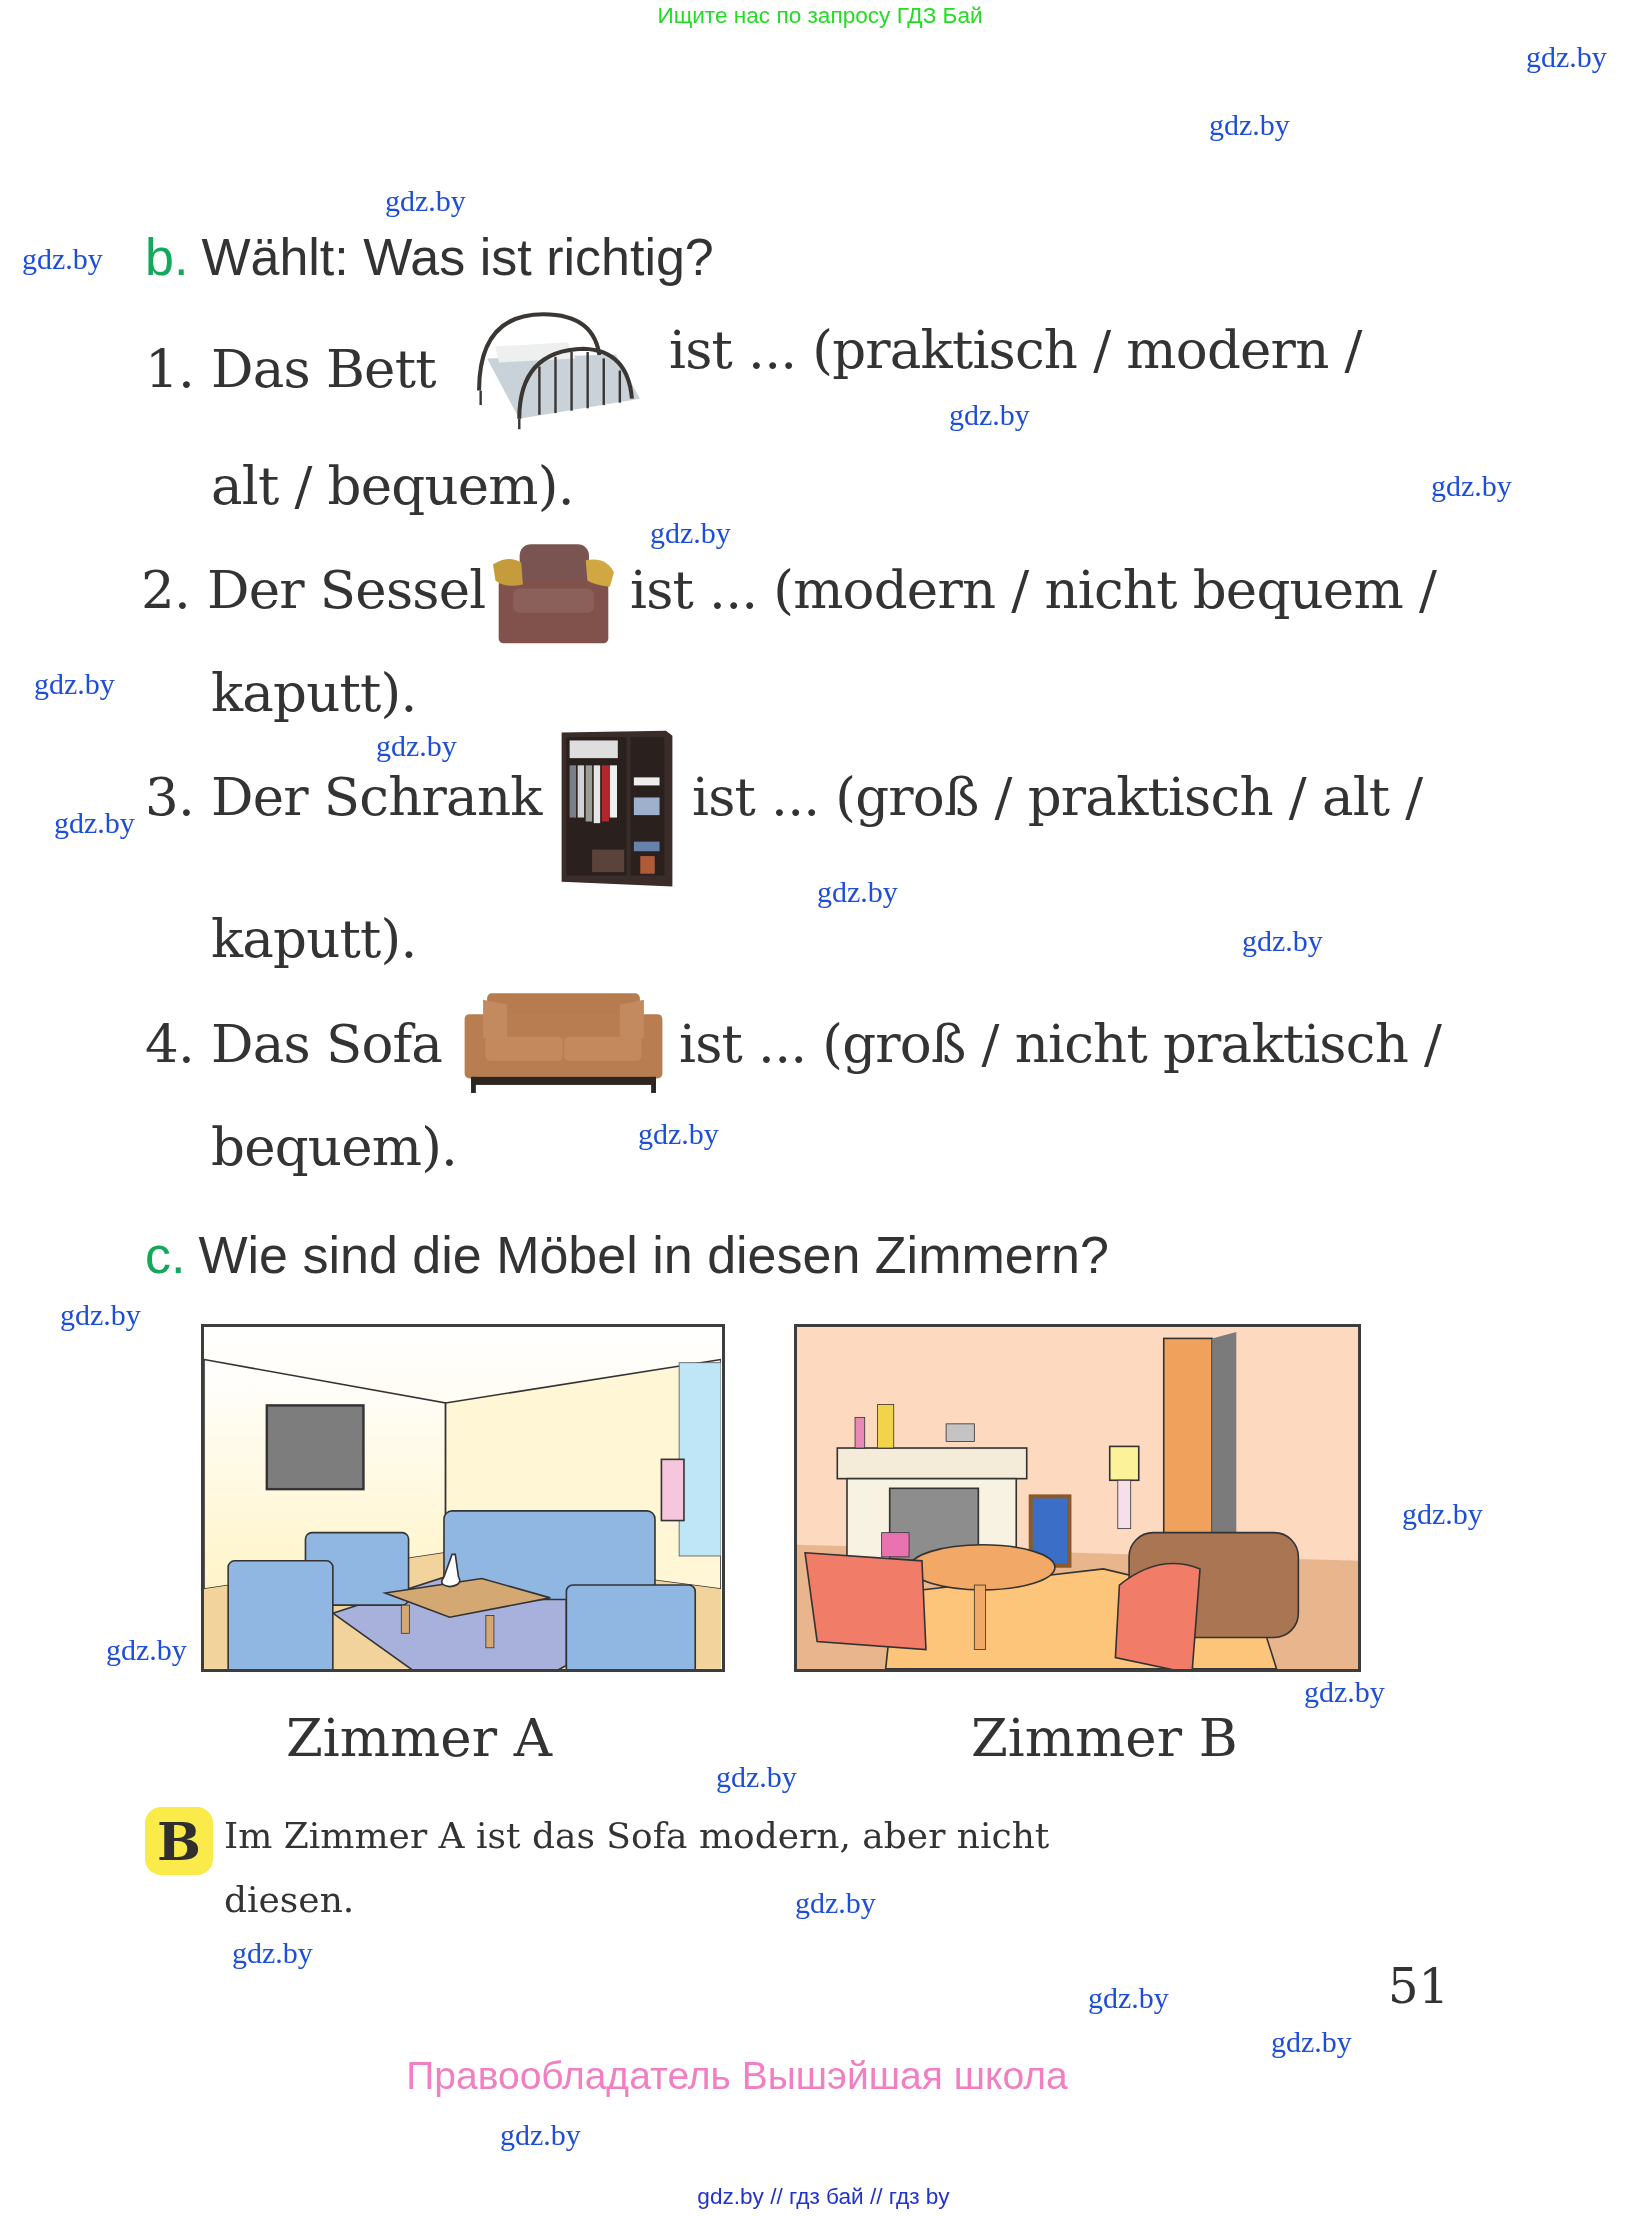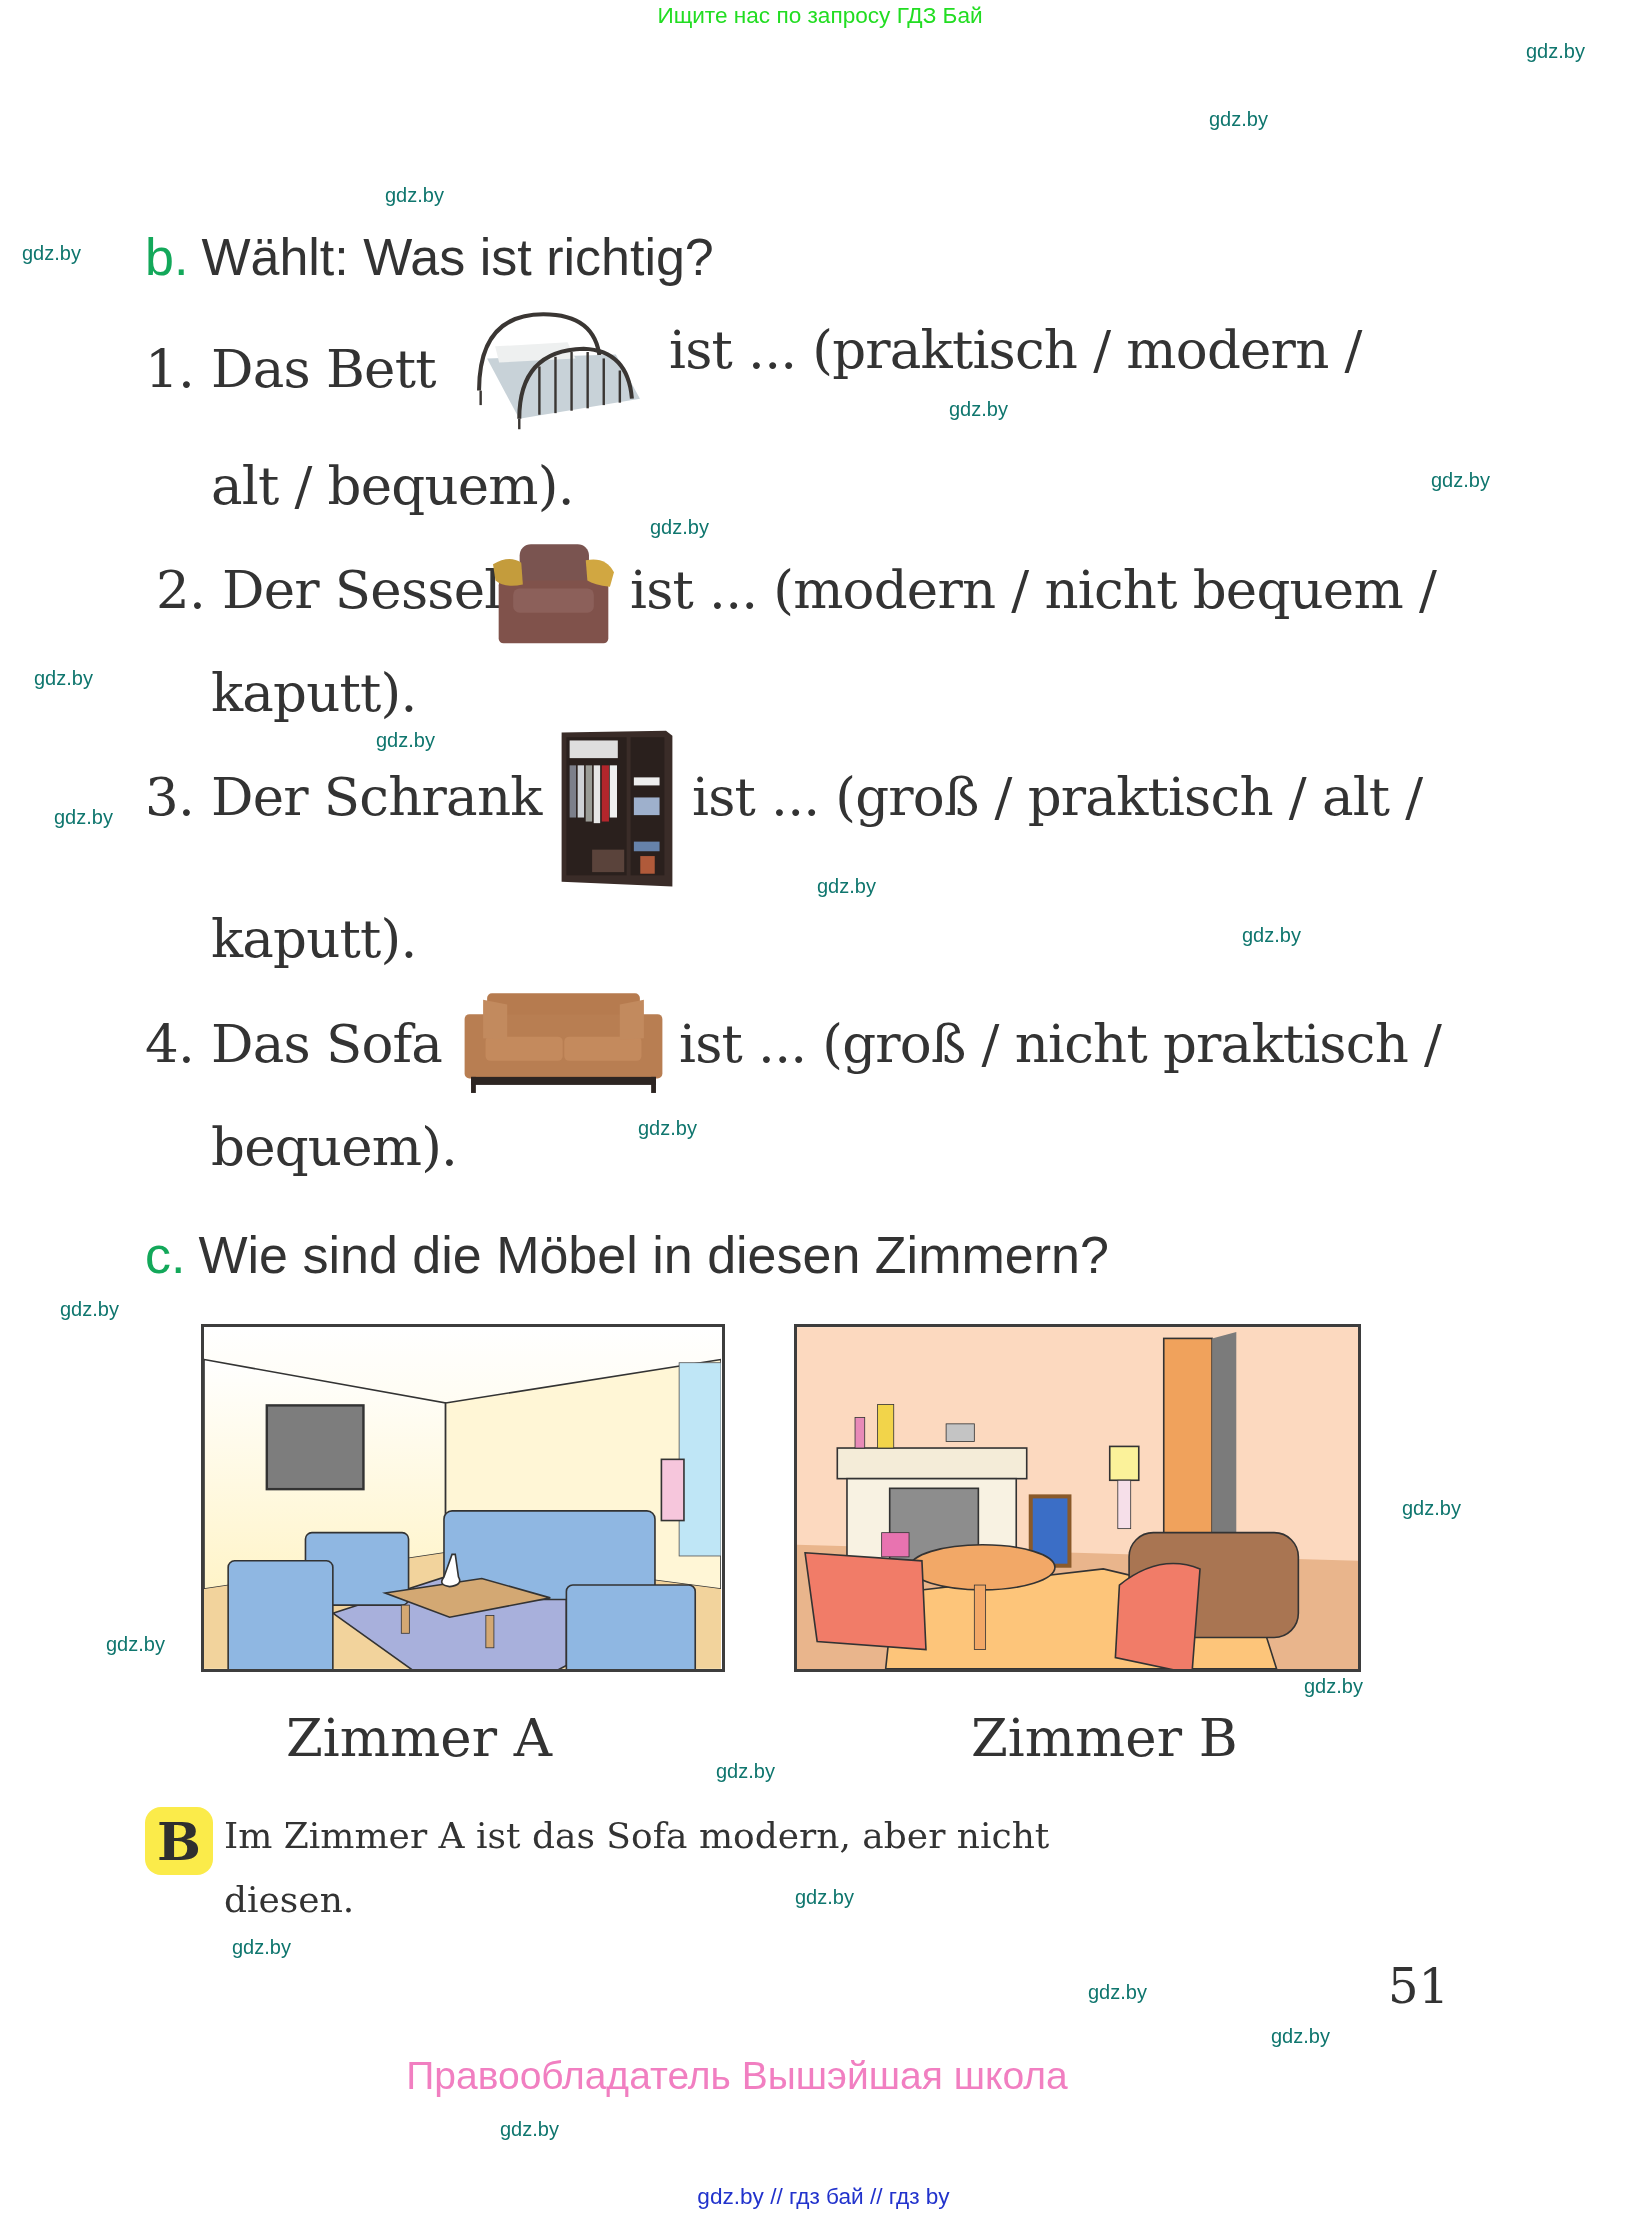--- a/index.html
+++ b/index.html
@@ -1,21 +1,21 @@
 <!DOCTYPE html>
 <html style="font-size:13px"><head>
 <meta charset="utf-8">
 <style>
   html, body { margin: 0; padding: 0; background: #ffffff; }
   body { width: 1647px; height: 2216px; position: relative; overflow: hidden;
          font-family: "DejaVu Serif", "Liberation Serif", serif; color: #333333; }
   .abs { position: absolute; white-space: nowrap; }
   .promo-top { left: 0; width: 1640px; top: 3.2px; text-align: center;
                font-family: "Liberation Sans", sans-serif; font-size: 22.6px; color: #22dd22; }
-  .wm { font-family: Liberation Sans, sans-serif; font-size: 20px; color: #0f766e; }
+  .wm { font-family: Liberation Serif, serif; font-size: 30px; color: #1d4ed8; }
   .heading { font-family: "Liberation Sans", sans-serif; font-weight: normal; font-size: 52px; color: #333333; }
   .heading .letter { color: #13a85a; margin-right: 13px; }
   .line { font-family: "DejaVu Serif", serif; font-size: 53px; color: #333333; letter-spacing: -0.8px; }
   .num { display: inline-block; width: 66px; }
   .pic { position: absolute; }
   .room { position: absolute; border: 3.2px solid #3d3d3d; box-sizing: border-box; overflow: hidden; }
   .room-label { font-size: 53px; color: #333333; font-family: "DejaVu Serif", serif; }
   .badge { width: 68px; height: 68px; background: #fbeb4a; border-radius: 16px;
            display: flex; align-items: center; justify-content: center;
            font-family: "DejaVu Serif", serif; font-weight: bold; font-size: 52px; color: #2f2f2f; }
@@ -75,21 +75,21 @@
       <line x1="145" y1="52" x2="145" y2="122"></line>
     <line x1="165" y1="60" x2="165" y2="118"></line>
       <line x1="185" y1="75" x2="185" y2="115"></line>
     <line x1="12" y1="100" x2="12" y2="118"></line>
       <line x1="60" y1="135" x2="60" y2="148"></line>
   </g>
 </svg>
 <div class="abs line" style="left:669px;top:319px">ist ... (praktisch / modern /</div>
 <div class="abs line" style="left:211px;top:455px">alt / bequem).</div>
 
-<div class="abs line" style="left:156px;top:559px">
+<div class="abs line" style="left:141px;top:559px">
   <span class="num">2.</span><span>Der Sessel</span>
 </div>
 <svg class="pic" style="left:489px;top:540px" width="129" height="105" viewBox="0 0 160 130">
   <rect x="38" y="5" width="86" height="62" rx="14" fill="#7a5450"></rect>
   <rect x="12" y="50" width="136" height="78" rx="6" fill="#80524b"></rect>
   <rect x="30" y="60" width="100" height="30" rx="8" fill="#8c605a"></rect>
   <path d="M5 30 Q25 18 40 28 L42 55 Q20 60 8 50 Z" fill="#c49c3c"></path>
   <path d="M120 25 Q145 20 155 40 L150 58 Q130 55 122 50 Z" fill="#d1a741"></path>
 </svg>
 <div class="abs line" style="left:630px;top:559px">ist ... (modern / nicht bequem /</div>

